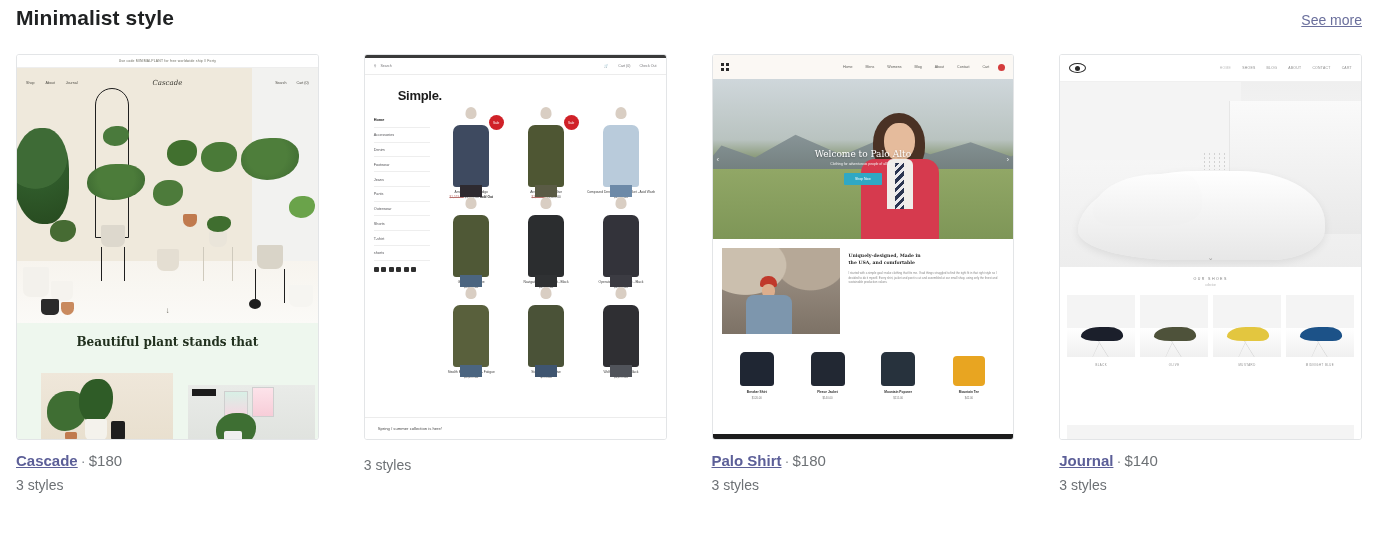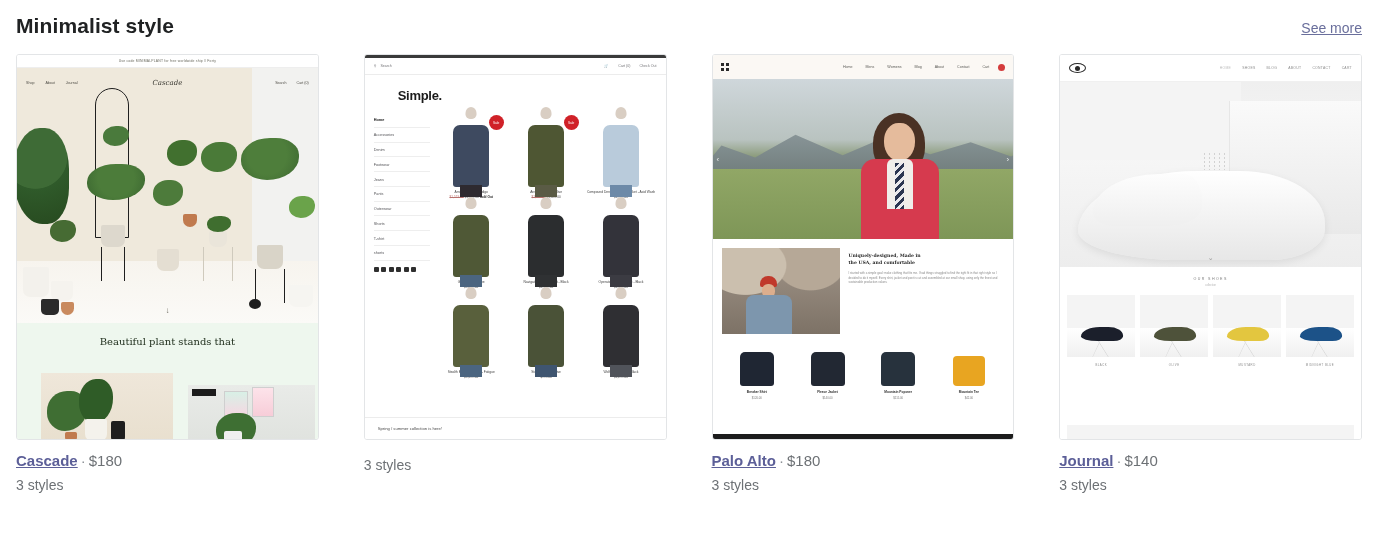--- a/index.html
+++ b/index.html
@@ -8,21 +8,21 @@
     width: 1378px; height: 544px;
     background: #ffffff;
     font-family: "Liberation Sans", sans-serif;
     overflow: hidden;
   }
   .page { position: relative; width: 1378px; height: 544px; padding: 0 16px; }
 
   
   .header {
     display: flex; align-items: baseline; justify-content: space-between;
-    height: 48px; padding-top: 12px;
+    height: 48px; padding-top: 4px;
   }
   .section-title {
     font-size: 21px; font-weight: bold; color: #202223;
     letter-spacing: .1px; line-height: 28px; margin: 0;
   }
   .see-more {
     font-size: 14px; color: #6a6f9c; text-decoration: underline;
     cursor: pointer; line-height: 20px;
   }
 
@@ -87,22 +87,22 @@
   }
   .pot { position: absolute; border-radius: 2px 2px 7px 7px; }
   .leafblob { position: absolute; border-radius: 50% 40% 55% 45%; }
   .stand {
     position: absolute; border: 1.3px solid #1f1f1f; border-radius: 34px 34px 0 0;
     background: transparent;
   }
   .c1-band { height: 118px; background: #eef7ee; position: relative; }
   .c1-band-txt {
     position: absolute; left: 0; right: 0; top: 14px; text-align: center;
-    font-family: "DejaVu Serif", serif; font-size: 10px; color: #22311f;
-    line-height: 10px; font-weight: normal;
+    font-family: "DejaVu Serif", serif; font-size: 12px; color: #22311f;
+    line-height: 10px; font-weight: bold;
   }
   .c1-img-a {
     position: absolute; left: 8%; top: 50px; width: 44%; height: 72px;
     background: linear-gradient(#efe7da, #e8dfce);
     overflow: hidden;
   }
   .c1-img-b {
     position: absolute; left: 57%; top: 62px; width: 42%; height: 60px;
     background: linear-gradient(#e9ebe8, #dfe2de);
     overflow: hidden;
@@ -644,20 +644,25 @@
           <div class="c3-hero">
             <div class="c3-mtn"></div>
             <div class="c3-field"></div>
             <div class="c3-person">
               <div class="c3-hair"></div>
               <div class="c3-face"></div>
               <div class="c3-jacket"></div>
               <div class="c3-shirt"></div>
               <div class="c3-tie"></div>
             </div>
+            <div class="c3-hero-txt">
+              <div class="c3-h1">Welcome to Palo Alto</div>
+              <div class="c3-sub">Clothing for adventurous people of all kinds</div>
+              <div class="c3-btn">Shop Now</div>
+            </div>
             <div class="c3-chev" style="left:4px;">‹</div>
             <div class="c3-chev" style="right:4px;">›</div>
           </div>
 
           <div class="c3-feature">
             <div class="c3-feat-img">
               <div class="c3-rock"></div>
               <div class="c3-man-beanie"></div>
               <div class="c3-man-face"></div>
               <div class="c3-man-body"></div>
@@ -697,21 +702,21 @@
               </div>
               <div class="c3-pname">Mountain Tee</div>
               <div class="c3-pprice">$42.00</div>
             </div>
           </div>
           <div class="c3-footbar"></div>
         </div>
       </div>
       <div class="caption">
         <div class="cap-line1">
-          <a class="cap-name">Palo Alto</a><span class="cap-dot">·</span><span class="cap-price">$180</span>
+          <a class="cap-name">Palo Shirt</a><span class="cap-dot">·</span><span class="cap-price">$180</span>
         </div>
         <div class="cap-line2">3 styles</div>
       </div>
     </div>
 
     <div class="card">
       <div class="thumb">
         <div class="c4">
           <div class="c4-nav">
             <div class="c4-eye">

